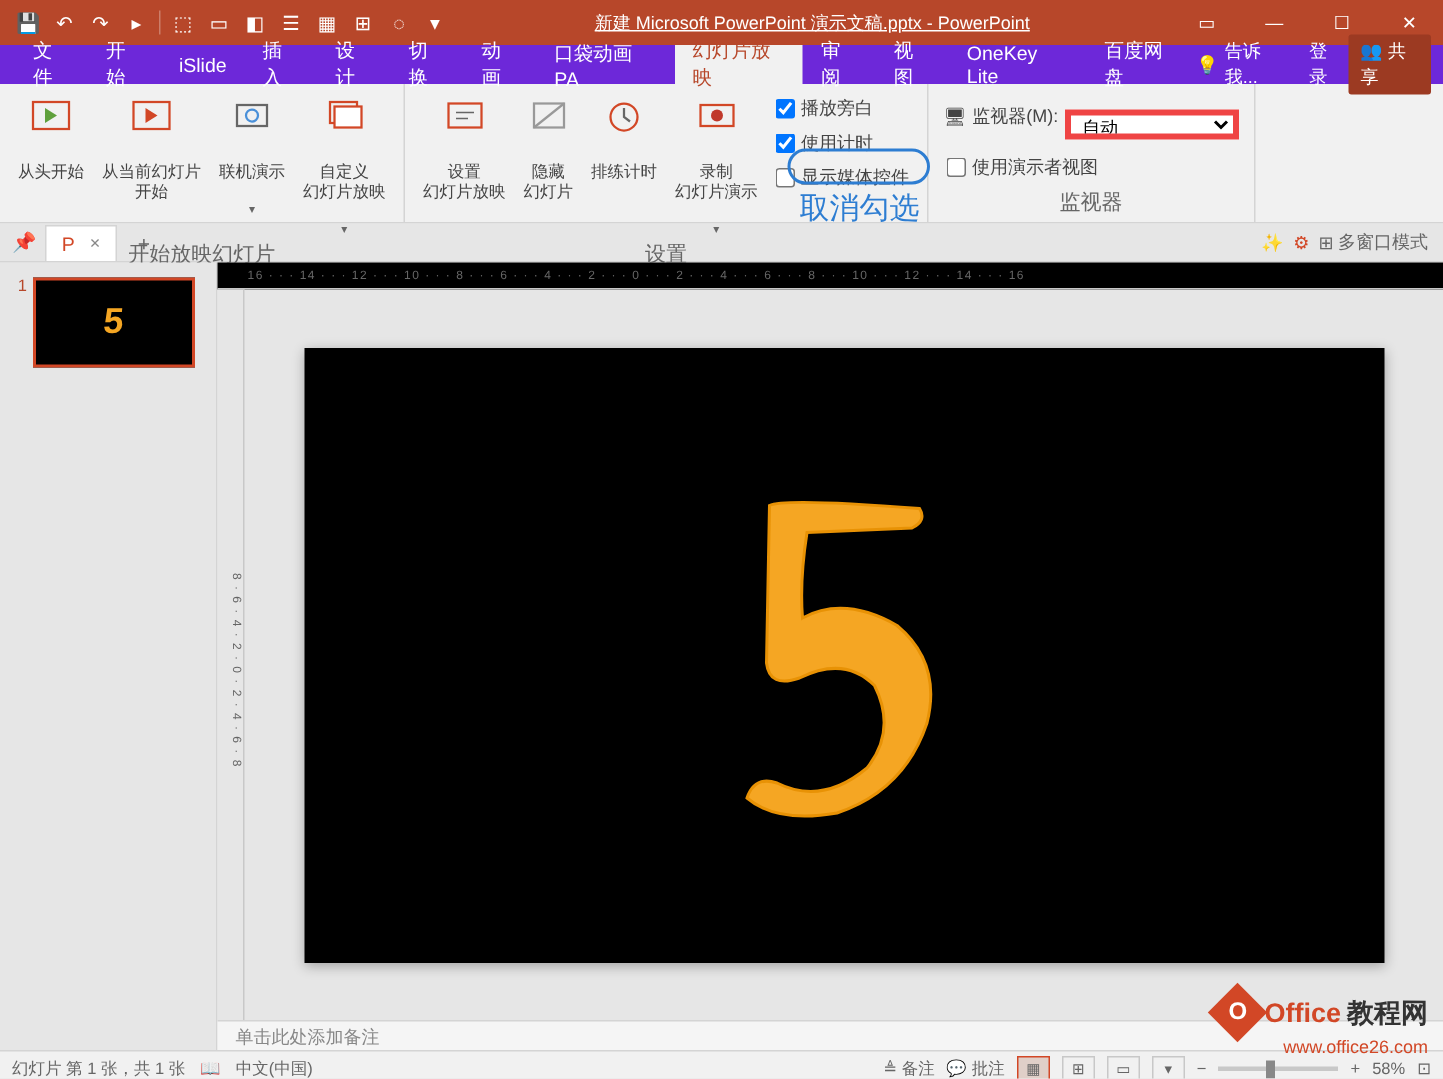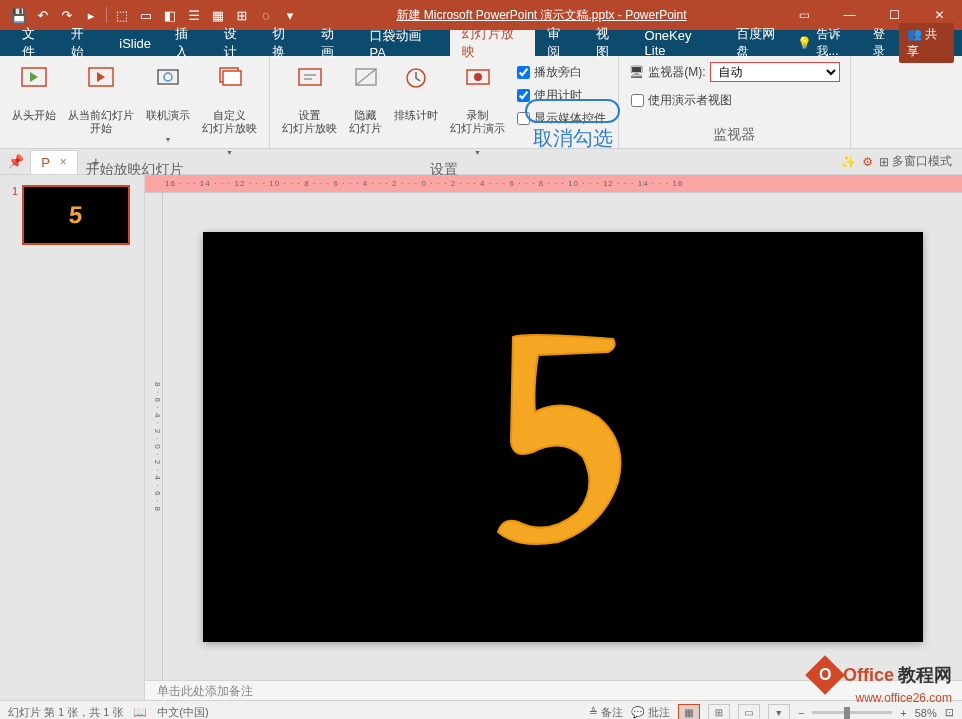--- a/index.html
+++ b/index.html
@@ -8,38 +8,38 @@
     
     .titlebar { height: 30px; background: #b7472a; display: flex; align-items: center; color: #fff; font-size: 12px; }
     .qat { display: flex; align-items: center; gap: 2px; padding-left: 8px; }
     .qat-icon { width: 22px; height: 22px; display: flex; align-items: center; justify-content: center; cursor: pointer; color: #fff; font-size: 13px; }
     .qat-sep { width: 1px; height: 16px; background: rgba(255,255,255,0.3); margin: 0 2px; }
     .title-text { flex: 1; text-align: center; font-size: 12px; text-decoration: underline; }
     .win-controls { display: flex; }
     .win-btn { width: 45px; height: 30px; display: flex; align-items: center; justify-content: center; cursor: pointer; color: #fff; font-size: 12px; }
     
     
-    .ribbon-tabs { height: 26px; background: #0c4a6e; display: flex; align-items: center; color: #fff; font-size: 13px; padding-left: 10px; }
+    .ribbon-tabs { height: 26px; background: #6d28d9; display: flex; align-items: center; color: #fff; font-size: 13px; padding-left: 10px; }
     .tab { padding: 4px 12px; cursor: pointer; height: 26px; display: flex; align-items: center; }
     .tab.active { background: #f1f1f1; color: #b7472a; }
     .tab-right { margin-left: auto; display: flex; align-items: center; gap: 4px; padding-right: 8px; font-size: 12px; }
     .share-btn { background: #9c3a22; padding: 3px 8px; border-radius: 2px; }
     
     
     .ribbon { height: 93px; background: #f1f1f1; border-bottom: 1px solid #d4d4d4; display: flex; font-size: 11px; }
     .group { border-right: 1px solid #d4d4d4; padding: 4px 8px 2px; display: flex; flex-direction: column; }
     .group-body { flex: 1; display: flex; align-items: flex-start; gap: 4px; }
     .group-label { text-align: center; color: #666; font-size: 14px; padding: 2px 0; }
     .big-btn { display: flex; flex-direction: column; align-items: center; cursor: pointer; padding: 2px 4px; min-width: 40px; gap: 13px; }
     .big-btn .icon { width: 32px; height: 32px; display: flex; align-items: center; justify-content: center; margin-bottom: 2px; }
     .big-btn .label { text-align: center; line-height: 13px; font-size: 11px; color: #444; }
     .checkbox-row { display: flex; align-items: center; gap: 4px; font-size: 12px; color: #444; padding: 2px 4px; cursor: pointer; }
     .checkbox-row input { width: 13px; height: 13px; }
     .monitor-row { display: flex; align-items: center; gap: 4px; font-size: 12px; color: #444; padding: 2px; }
-    .monitor-select { width: 130px; height: 20px; border: 1px solid #ef4444; background: #fff; font-size: 12px; padding: 0 4px; }
+    .monitor-select { width: 116px; height: 20px; border: 4px solid #ef4444; background: #fff; font-size: 12px; padding: 0 4px; margin-top: 11px; }
     
     
     .annotation-circle { position: absolute; border: 2px solid #2d7dd2; border-radius: 50%; }
     .annotation-text { position: absolute; color: #2d7dd2; font-size: 20px; font-weight: 400; }
     
     
     .doc-tabs { height: 26px; background: #e6e6e6; display: flex; align-items: center; border-bottom: 1px solid #d4d4d4; }
     .doc-tab { display: flex; align-items: center; gap: 6px; padding: 0 10px; height: 24px; background: #fff; border: 1px solid #d4d4d4; border-bottom: none; font-size: 12px; color: #444; margin-left: 6px; }
     .doc-tab-icon { color: #d24726; font-size: 13px; }
     .doc-tab-close { cursor: pointer; color: #888; margin-left: 4px; }
@@ -48,21 +48,21 @@
     .doc-right-icon { cursor: pointer; }
     
     
     .main { display: flex; height: 525px; }
     .thumbnails { width: 145px; background: #e6e6e6; border-right: 1px solid #d4d4d4; padding: 10px 6px; overflow-y: auto; }
     .thumb-item { display: flex; gap: 4px; margin-bottom: 8px; }
     .thumb-num { font-size: 11px; color: #b7472a; width: 12px; text-align: right; }
     .thumb { width: 108px; height: 60px; background: #000; border: 2px solid #d24726; display: flex; align-items: center; justify-content: center; color: #f5a623; font-size: 24px; font-weight: bold; font-family: "Comic Sans MS", cursive; }
     
     .canvas-area { flex: 1; display: flex; flex-direction: column; background: #e6e6e6; position: relative; }
-    .ruler-h { height: 18px; background: #fca5a5; border-bottom: 1px solid #c8c8c8; font-size: 8px; color: #666; display:flex; align-items:center; overflow:hidden; white-space:nowrap; padding-left:20px; letter-spacing:1px;}
+    .ruler-h { height: 18px; background: #000000; border-bottom: 1px solid #c8c8c8; font-size: 8px; color: #666; display:flex; align-items:center; overflow:hidden; white-space:nowrap; padding-left:20px; letter-spacing:1px;}
     .canvas-body { flex: 1; display: flex; }
     .ruler-v { width: 18px; background: #e6e6e6; border-right: 1px solid #c8c8c8; font-size: 8px; color:#666; display:flex; flex-direction:column; align-items:center; overflow:hidden; padding-top:20px; letter-spacing:1px; writing-mode: vertical-rl;}
     .slide-container { flex: 1; display: flex; align-items: center; justify-content: center; padding: 30px; }
     .slide { width: 720px; height: 410px; background: #000; box-shadow: 0 2px 8px rgba(0,0,0,0.3); display: flex; align-items: center; justify-content: center; }
     
     .notes { height: 20px; border-top: 1px solid #d4d4d4; padding: 2px 12px; font-size: 12px; color: #888; background: #f5f5f5; }
     
     
     .statusbar { height: 24px; background: #f1f1f1; border-top: 1px solid #d4d4d4; display: flex; align-items: center; font-size: 11px; color: #666; padding: 0 8px; gap: 10px; }
     .status-right { margin-left: auto; display: flex; align-items: center; gap: 8px; }

